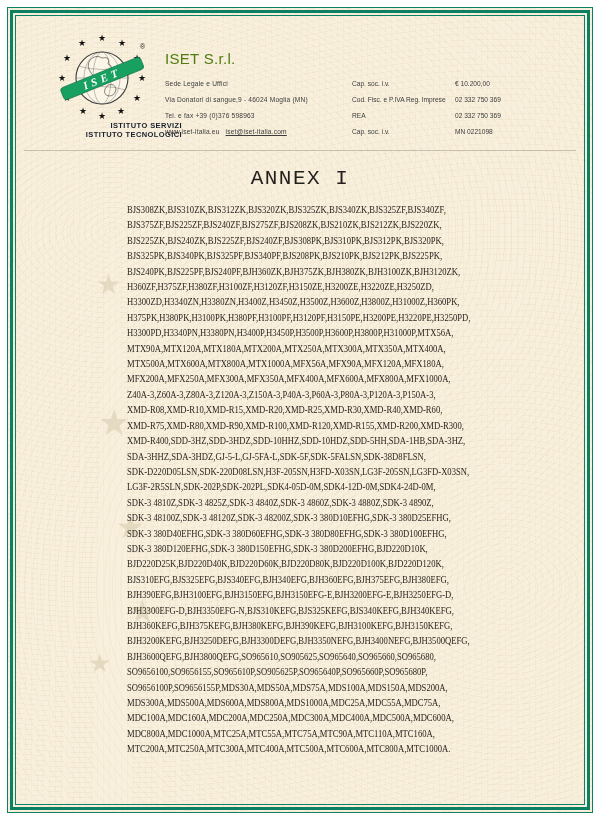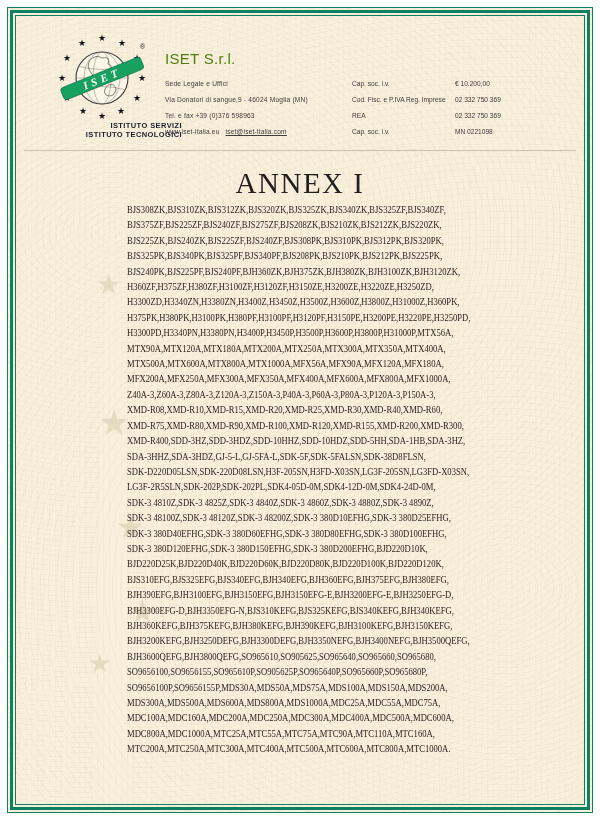--- a/index.html
+++ b/index.html
@@ -24,21 +24,21 @@
   .addr{position:absolute;left:165px;font-size:6.6px;color:#3c3c3c;letter-spacing:.2px;}
   .addr.l1{top:80px}.addr.l2{top:96px}.addr.l3{top:112px}.addr.l4{top:128px}
   .email{text-decoration:underline;margin-left:6px;color:#3c3c3c;}
   .reg-label{position:absolute;left:352px;font-size:6.6px;color:#3c3c3c;}
   .reg-value{position:absolute;left:455px;font-size:6.6px;color:#3c3c3c;}
   .r1{top:80px}.r2{top:96px}.r3{top:112px}.r4{top:128px}
   .header-rule{position:absolute;left:24px;top:150px;width:552px;height:1px;background:#a39a86;opacity:.55;}
 
   
   .annex-title{position:absolute;left:0;top:167px;width:600px;text-align:center;
-    font-family:Liberation Serif, serif;font-size:29px;letter-spacing:1.5px;color:#221f1c;}
+    font-family:Liberation Mono, monospace;font-size:21px;letter-spacing:1.5px;color:#221f1c;}
   .codes{position:absolute;left:127px;top:202px;width:460px;
     font-family:"Liberation Serif",serif;font-size:10px;color:#2a2520;
     transform:scaleX(0.86);transform-origin:0 0;}
   .codes .code-line{line-height:15.4px;white-space:pre;}
 </style>
 </head>
 <body>
 
 <div class="paper"></div>
 <div class="frame f1"></div>

